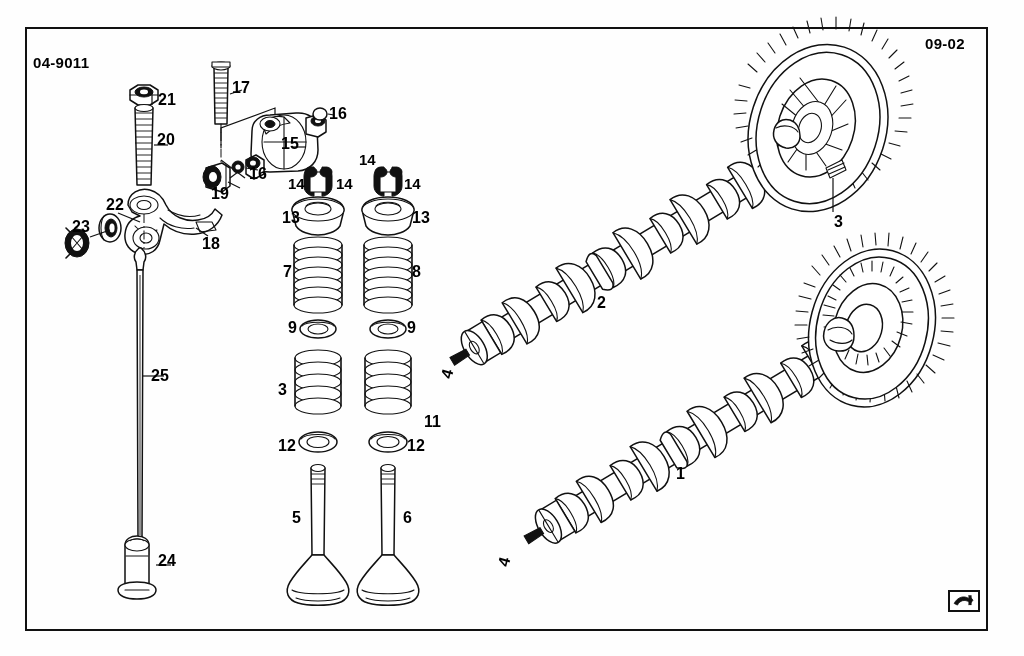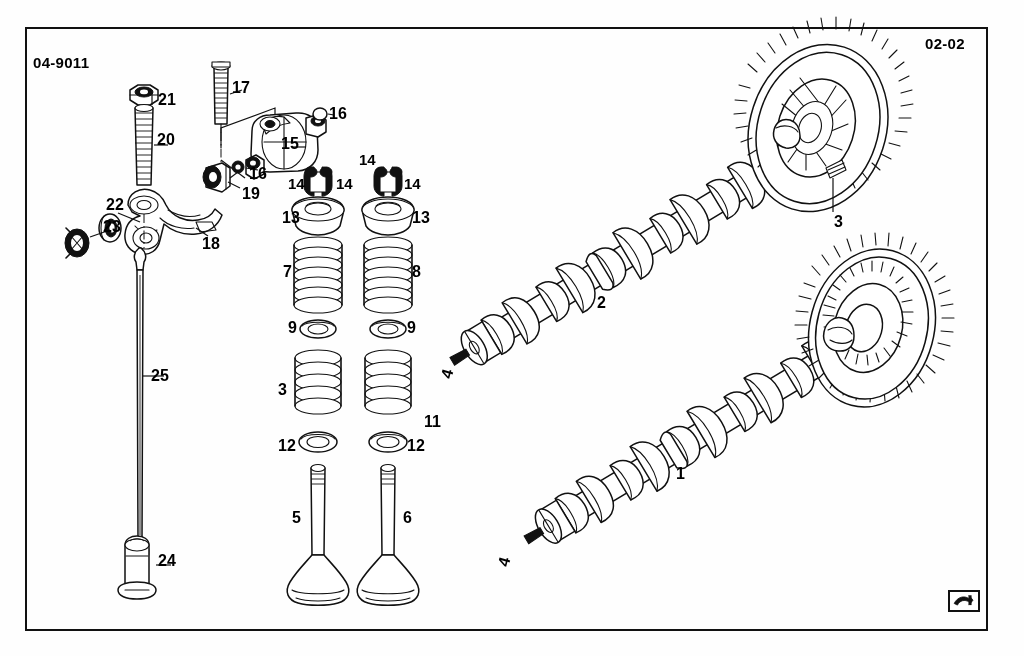--- a/index.html
+++ b/index.html
@@ -453,21 +453,21 @@
       <path d="M242,90 L230,94"></path>
       <path d="M208,236 L196,228"></path>
       <path d="M240,188 L228,182"></path>
       <path d="M334,115 L328,114"></path>
       <path d="M258,170 L246,168"></path>
       <path d="M292,147 L306,147"></path>
     </g>
   </svg>
 
   <div class="lbl code" style="left:33px;top:55px;">04-9011</div>
-  <div class="lbl code" style="left:925px;top:36px;">02-02</div>
+  <div class="lbl code" style="left:925px;top:36px;">09-02</div>
 
   <div class="lbl num" style="left:676px;top:466px;">1</div>
   <div class="lbl num" style="left:597px;top:295px;">2</div>
   <div class="lbl num" style="left:834px;top:214px;">3</div>
   <div class="lbl num" style="left:443px;top:366px;transform:rotate(-75deg);">4</div>
   <div class="lbl num" style="left:500px;top:554px;transform:rotate(-75deg);">4</div>
 
   <div class="lbl num" style="left:292px;top:510px;">5</div>
   <div class="lbl num" style="left:403px;top:510px;">6</div>
 
@@ -485,25 +485,25 @@
   <div class="lbl num sm" style="left:288px;top:176px;">14</div>
   <div class="lbl num sm" style="left:336px;top:176px;">14</div>
   <div class="lbl num sm" style="left:359px;top:152px;">14</div>
   <div class="lbl num sm" style="left:404px;top:176px;">14</div>
 
   <div class="lbl num" style="left:281px;top:136px;">15</div>
   <div class="lbl num" style="left:329px;top:106px;">16</div>
   <div class="lbl num" style="left:249px;top:166px;">16</div>
   <div class="lbl num" style="left:232px;top:80px;">17</div>
   <div class="lbl num" style="left:202px;top:236px;">18</div>
-  <div class="lbl num" style="left:242px;top:186px;">19</div>
+  <div class="lbl num" style="left:211px;top:186px;">19</div>
   <div class="lbl num" style="left:157px;top:132px;">20</div>
   <div class="lbl num" style="left:158px;top:92px;">21</div>
   <div class="lbl num" style="left:106px;top:197px;">22</div>
-  <div class="lbl num" style="left:72px;top:219px;margin-left:31px;">23</div>
+  <div class="lbl num" style="left:72px;top:219px;">23</div>
   <div class="lbl num" style="left:158px;top:553px;">24</div>
   <div class="lbl num" style="left:151px;top:368px;">25</div>
 
   <div id="logobox">
     <svg viewBox="0 0 32 22" style="position:absolute;left:0;top:0;width:28px;height:18px;">
       <path d="M4,14 C8,6 16,4 22,8 L22,4 L27,10 L22,16 L22,12 C17,9 11,10 8,16 Z" fill="#111" stroke="#111" stroke-width="1"></path>
       <path d="M24,4 L24,16" stroke="#111" stroke-width="2.5" fill="none"></path>
     </svg>
   </div>
 

